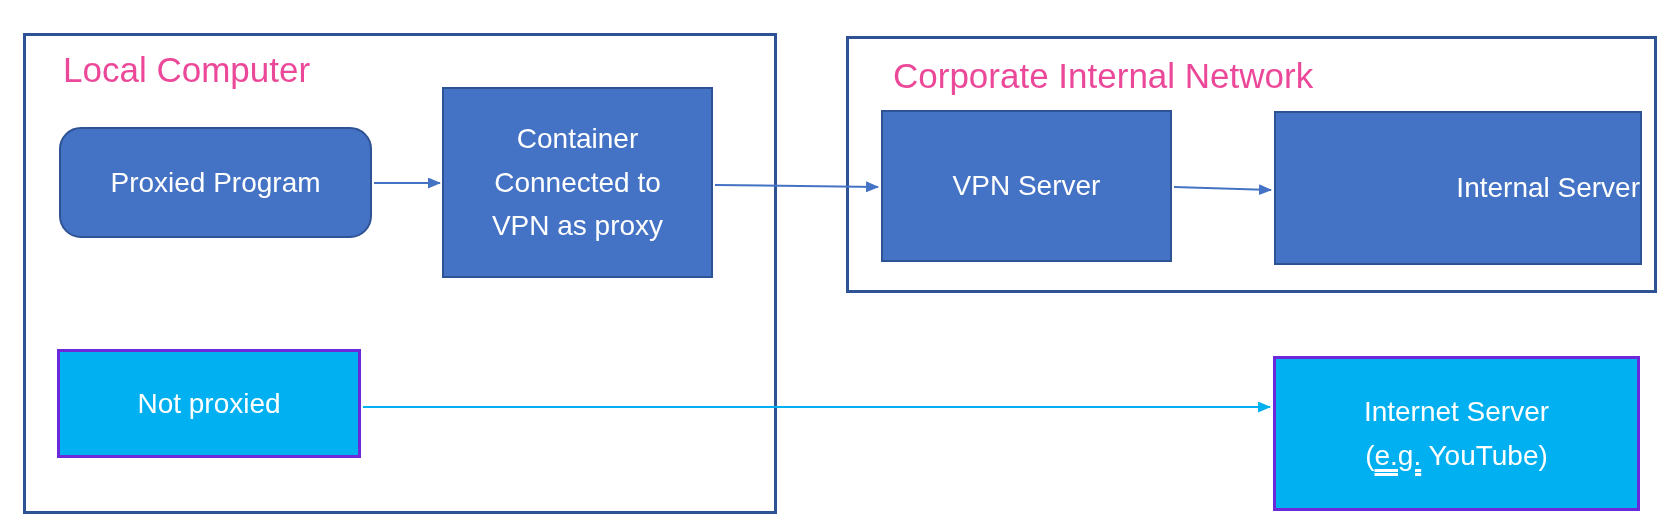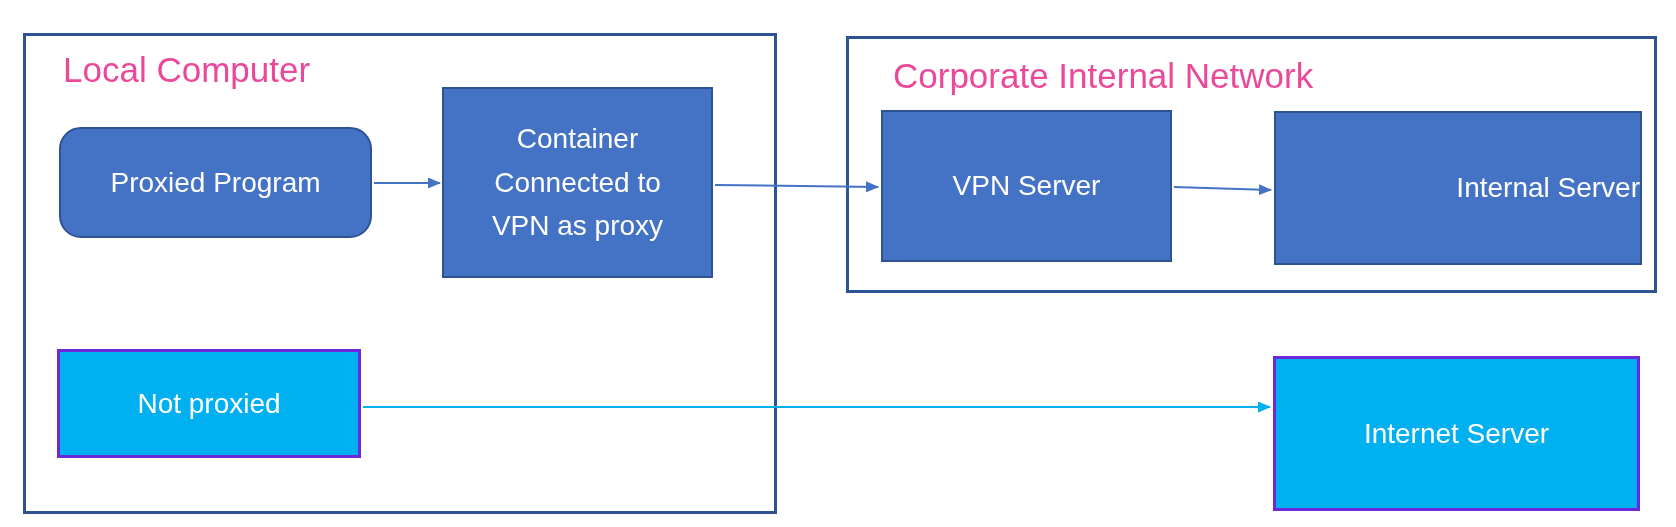--- a/index.html
+++ b/index.html
@@ -110,15 +110,16 @@
   <div class="node node-dark" style="left:1274px; top:111px; width:368px; height:154px;align-items:flex-end;">
     <span class="node-line">Internal Server</span>
   </div>
 
   <div class="node node-cyan" style="left:57px; top:349px; width:304px; height:109px;">
     <span class="node-line">Not proxied</span>
   </div>
 
   <div class="node node-cyan" style="left:1273px; top:328px; width:367px; height:155px;margin-top:28px;">
     <span class="node-line">Internet Server</span>
+    <span class="node-line"><span>(</span><span class="eg-underline">e.g.</span><span> YouTube)</span></span>
   </div>
 
 </div>
 
 </body></html>

